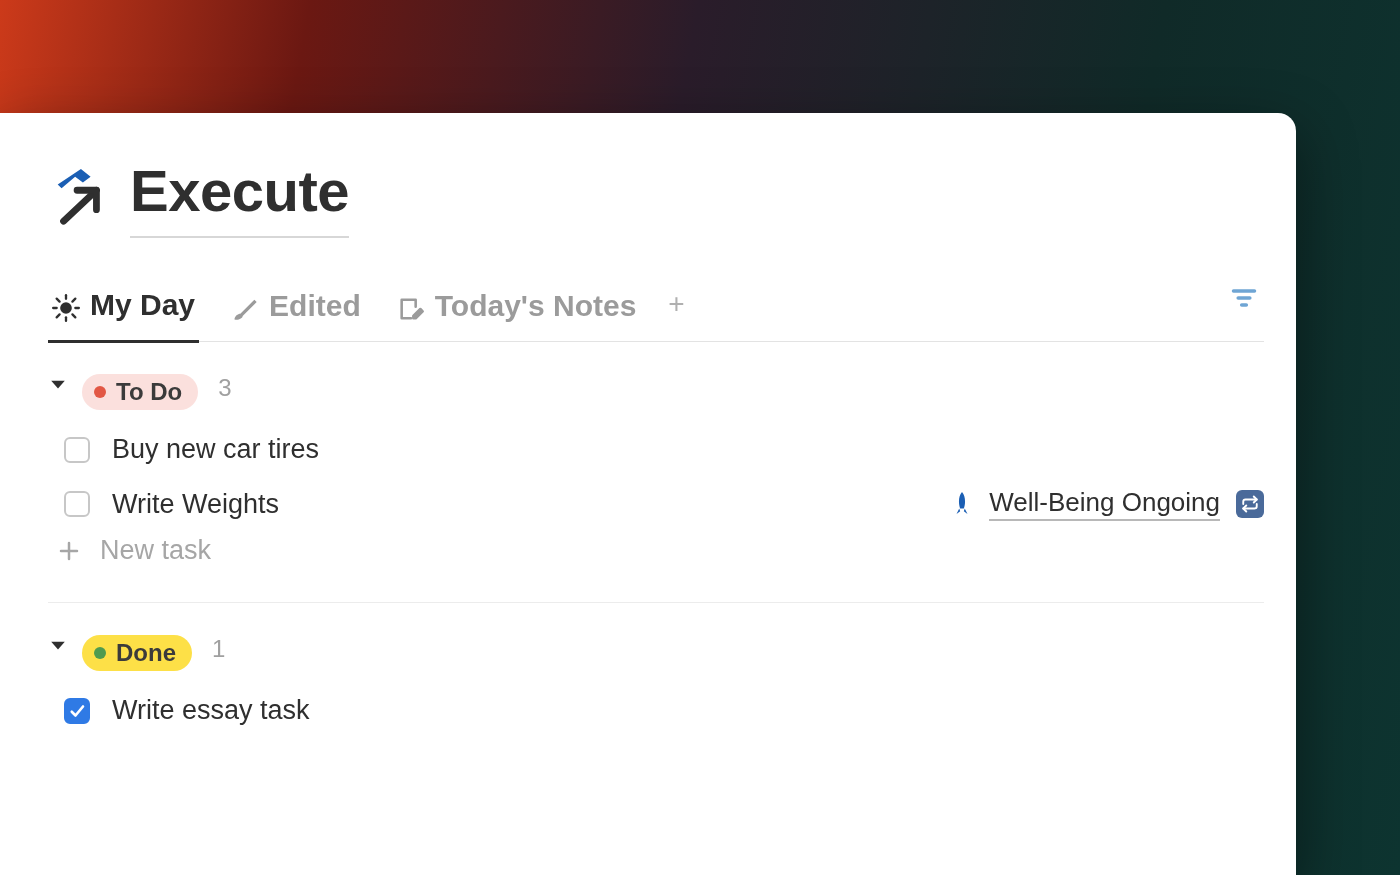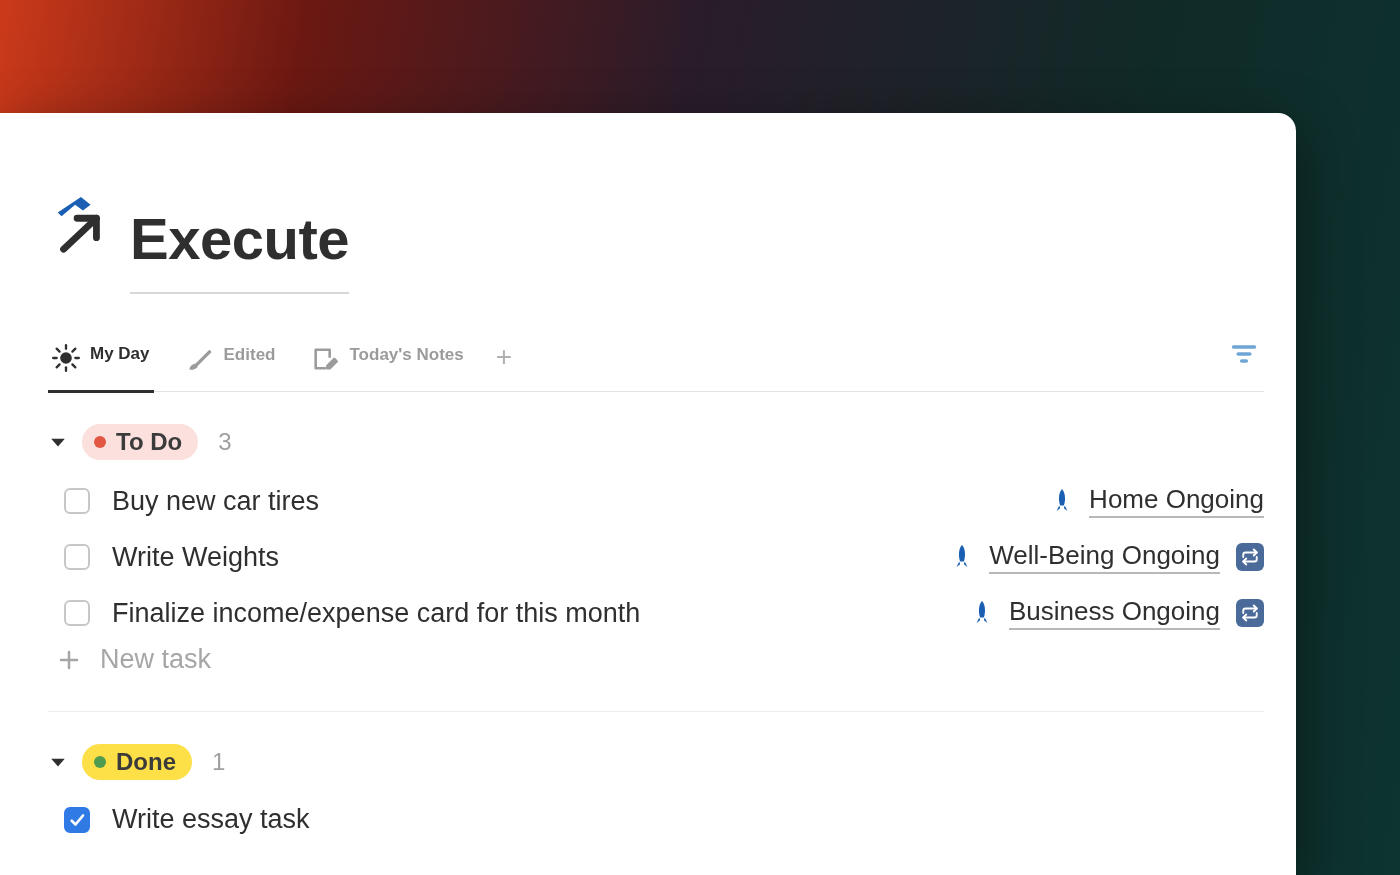--- a/index.html
+++ b/index.html
@@ -44,38 +44,37 @@
     width: 62px;
     height: 62px;
     position: relative;
   }
   .page-title {
     font-size: 58px;
     font-weight: 700;
     color: #2f2f2f;
     letter-spacing: -0.5px;
     border-bottom: 2px solid #d7d7d7;
-    padding-bottom: 20px;
-    margin-top: 48px;
+    padding-bottom: 12px;
   }
 
   
   .tabs-row {
     display: flex;
     align-items: center;
     gap: 28px;
     border-bottom: 1px solid #e3e3e3;
     position: relative;
   }
   .tab {
     display: flex;
-    align-items: flex-start;
+    align-items: flex-end;
     gap: 10px;
     padding: 10px 4px 18px 4px;
-    font-size: 17px;
+    font-size: 30px;
     font-weight: 600;
     color: #9b9b9b;
     cursor: pointer;
   }
   .tab.active {
     color: #2f2f2f;
     border-bottom: 3px solid #2f2f2f;
     margin-bottom: -2px;
   }
   .tab-icon {
@@ -99,21 +98,21 @@
     height: 28px;
     cursor: pointer;
   }
 
   
   .group {
     margin-top: 32px;
   }
   .group-header {
     display: flex;
-    align-items: center;
+    align-items: flex-start;
     gap: 14px;
     margin-bottom: 24px;
   }
   .chevron {
     width: 20px;
     height: 20px;
     cursor: pointer;
     display: flex;
     align-items: center;
     justify-content: center;
@@ -315,28 +314,20 @@
           <span>To Do</span>
         </span>
         <span class="group-count">3</span>
       </div>
 
       <div class="task-list">
 
         <div class="task-row">
           <span class="checkbox"></span>
           <span class="task-title">Buy new car tires</span>
-          <span class="task-right">
-            <span class="rocket-icon">
-              <svg viewBox="0 0 24 28" width="22" height="26">
-                  <path d="M12 1 C16 5 16 14 14 19 L10 19 C8 14 8 5 12 1 Z M9 19 L6 25 L10 22 Z M15 19 L18 25 L14 22 Z" fill="#1b5fb4"></path>
-                </svg>
-            </span>
-            <span class="category-link">Home Ongoing</span>
-          </span>
         </div>
 
         <div class="task-row">
           <span class="checkbox"></span>
           <span class="task-title">Write Weights</span>
           <span class="task-right">
             <span class="rocket-icon">
               <svg viewBox="0 0 24 28" width="22" height="26">
                   <path d="M12 1 C16 5 16 14 14 19 L10 19 C8 14 8 5 12 1 Z M9 19 L6 25 L10 22 Z M15 19 L18 25 L14 22 Z" fill="#1b5fb4"></path>
                 </svg>
@@ -346,40 +337,20 @@
               <svg viewBox="0 0 24 24" width="18" height="18" stroke="#fff" stroke-width="2.5" fill="none" stroke-linecap="round" stroke-linejoin="round">
                 <path d="M17 2 L21 6 L17 10"></path>
                   <path d="M3 12 V9 a3 3 0 0 1 3-3 H21"></path>
                 <path d="M7 22 L3 18 L7 14"></path>
                   <path d="M21 12 V15 a3 3 0 0 1 -3 3 H3"></path>
               </svg>
             </span>
           </span>
         </div>
 
-        <div class="task-row">
-          <span class="checkbox"></span>
-          <span class="task-title">Finalize income/expense card for this month</span>
-          <span class="task-right">
-            <span class="rocket-icon">
-              <svg viewBox="0 0 24 28" width="22" height="26">
-                  <path d="M12 1 C16 5 16 14 14 19 L10 19 C8 14 8 5 12 1 Z M9 19 L6 25 L10 22 Z M15 19 L18 25 L14 22 Z" fill="#1b5fb4"></path>
-                </svg>
-            </span>
-            <span class="category-link">Business Ongoing</span>
-            <span class="repeat-badge">
-              <svg viewBox="0 0 24 24" width="18" height="18" stroke="#fff" stroke-width="2.5" fill="none" stroke-linecap="round" stroke-linejoin="round">
-                <path d="M17 2 L21 6 L17 10"></path>
-                  <path d="M3 12 V9 a3 3 0 0 1 3-3 H21"></path>
-                <path d="M7 22 L3 18 L7 14"></path>
-                  <path d="M21 12 V15 a3 3 0 0 1 -3 3 H3"></path>
-              </svg>
-            </span>
-          </span>
-        </div>
       </div>
 
       <div class="new-task-row">
         <span class="new-task-plus">
           <svg viewBox="0 0 24 24" width="24" height="24" stroke="#a6a6a6" stroke-width="2.5" stroke-linecap="round">
               <line x1="12" y1="4" x2="12" y2="20"></line>
               <line x1="4" y1="12" x2="20" y2="12"></line>
             </svg>
         </span>
         <span>New task</span>

